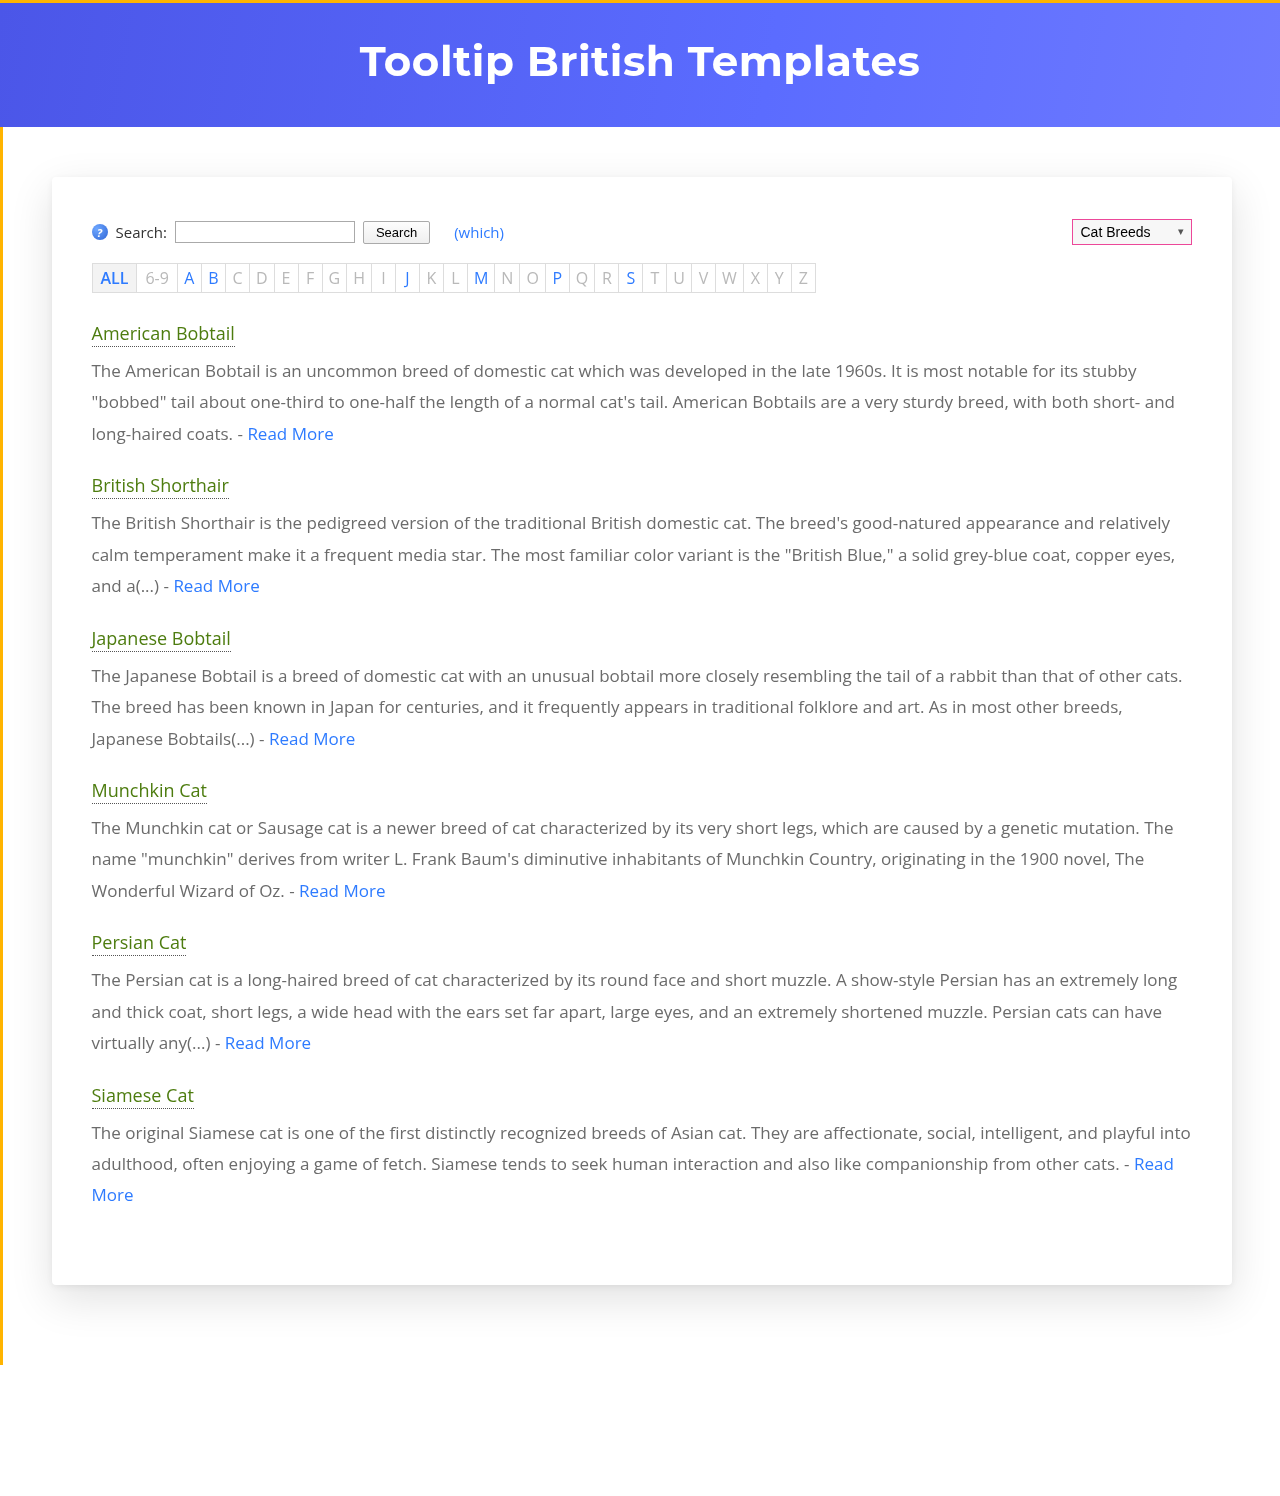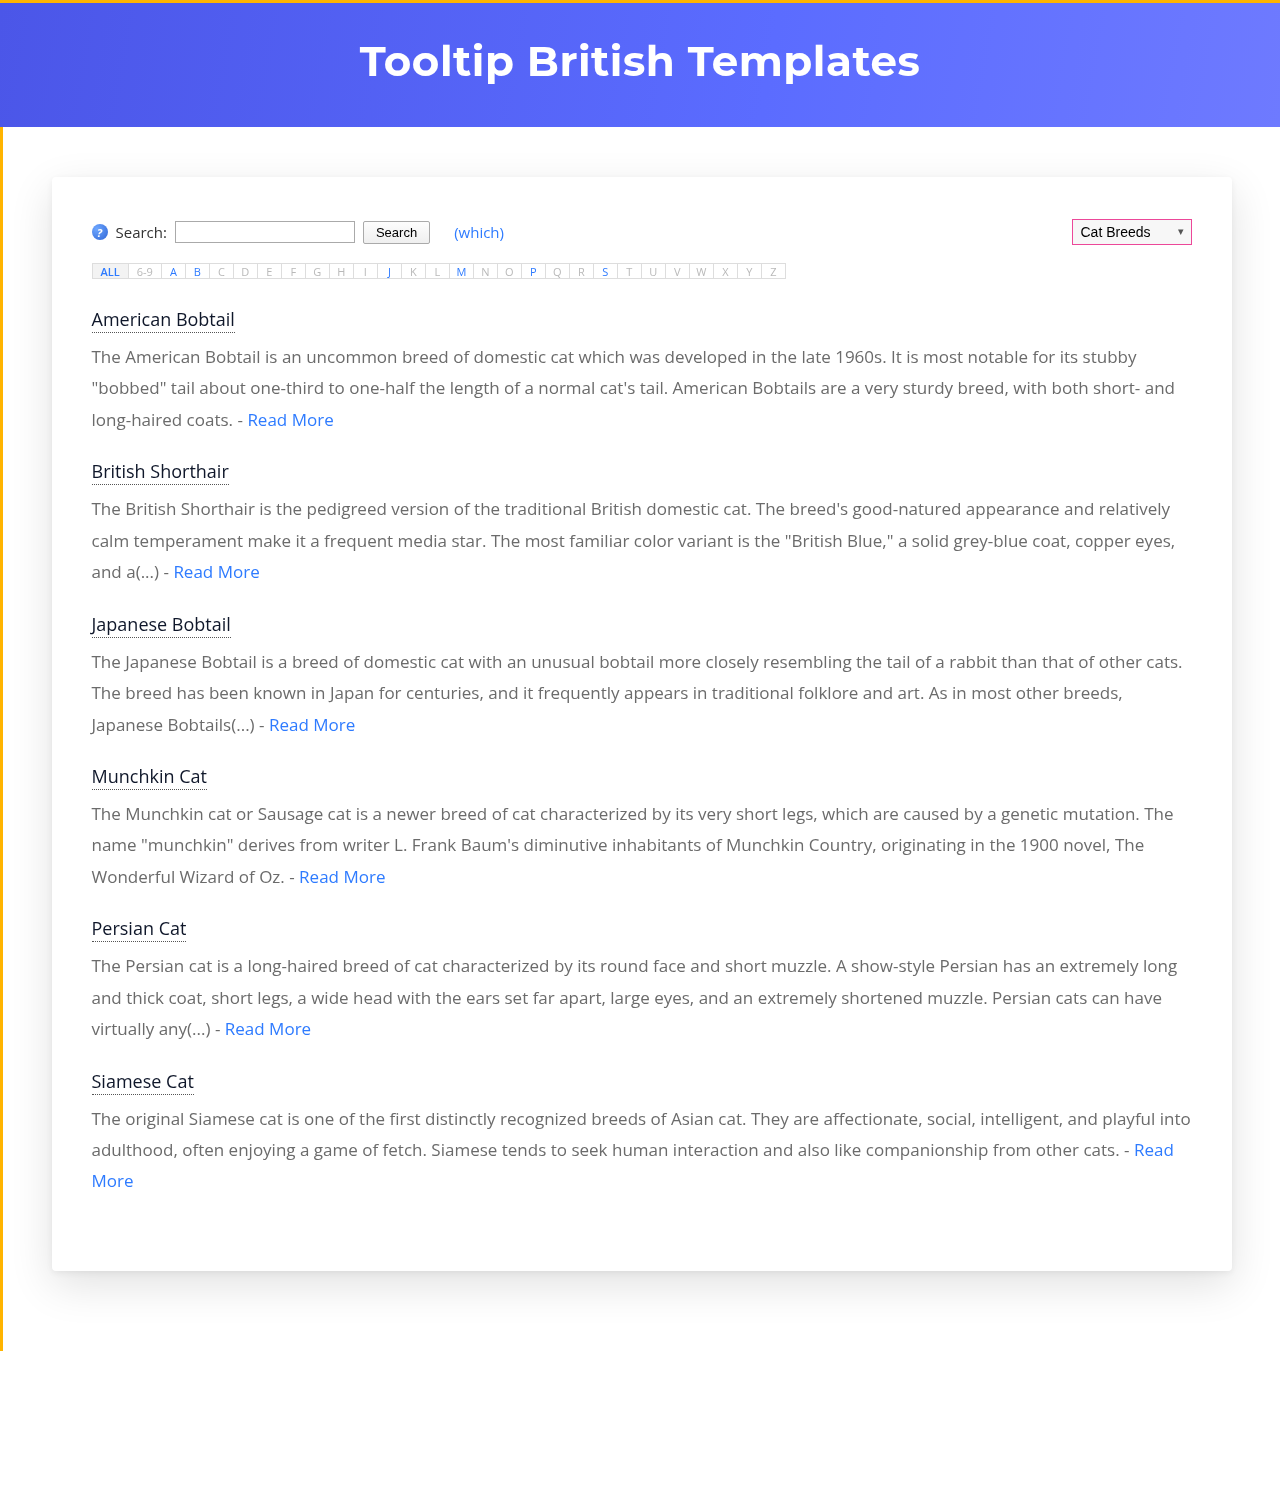--- a/index.html
+++ b/index.html
@@ -68,38 +68,38 @@
   .select-wrap::after {
     content: "▾"; position: absolute; right: 8px; top: 4px;
     font-size: 11px; color: #555; pointer-events: none;
   }
 
   .alpha-row { display: flex; flex-wrap: wrap; padding: 0; margin-bottom: 28px; border-left: 1px solid #ddd; }
   .alpha-cell {
     border: 1px solid #ddd;
     border-left: none;
     min-width: 24px;
-    height: 16px;
+    height: 30px;
     display: inline-flex;
     align-items: center; justify-content: center;
-    font-size: 11px;
+    font-size: 16px;
     padding: 0 6px;
     cursor: pointer;
     color: #b9b9b9;
     background: #fff;
     user-select: none;
   }
   .alpha-cell.wide { padding: 0 8px; }
   .alpha-cell.active-letter { color: #2e7bff; }
   .alpha-cell.selected { background: #f3f3f3; color: #2e7bff; font-weight: 600; }
 
   .entry { margin-bottom: 24px; }
   .entry-title {
     display: inline-block;
-    color: #0f172a;
+    color: #4d7c0f;
     font-size: 18px;
     font-weight: 400;
     border-bottom: 1px dotted #555;
     padding-bottom: 1px;
     margin-bottom: 8px;
     cursor: pointer;
   }
   .entry-desc {
     color: #6b6b6b;
     font-size: 17px;

